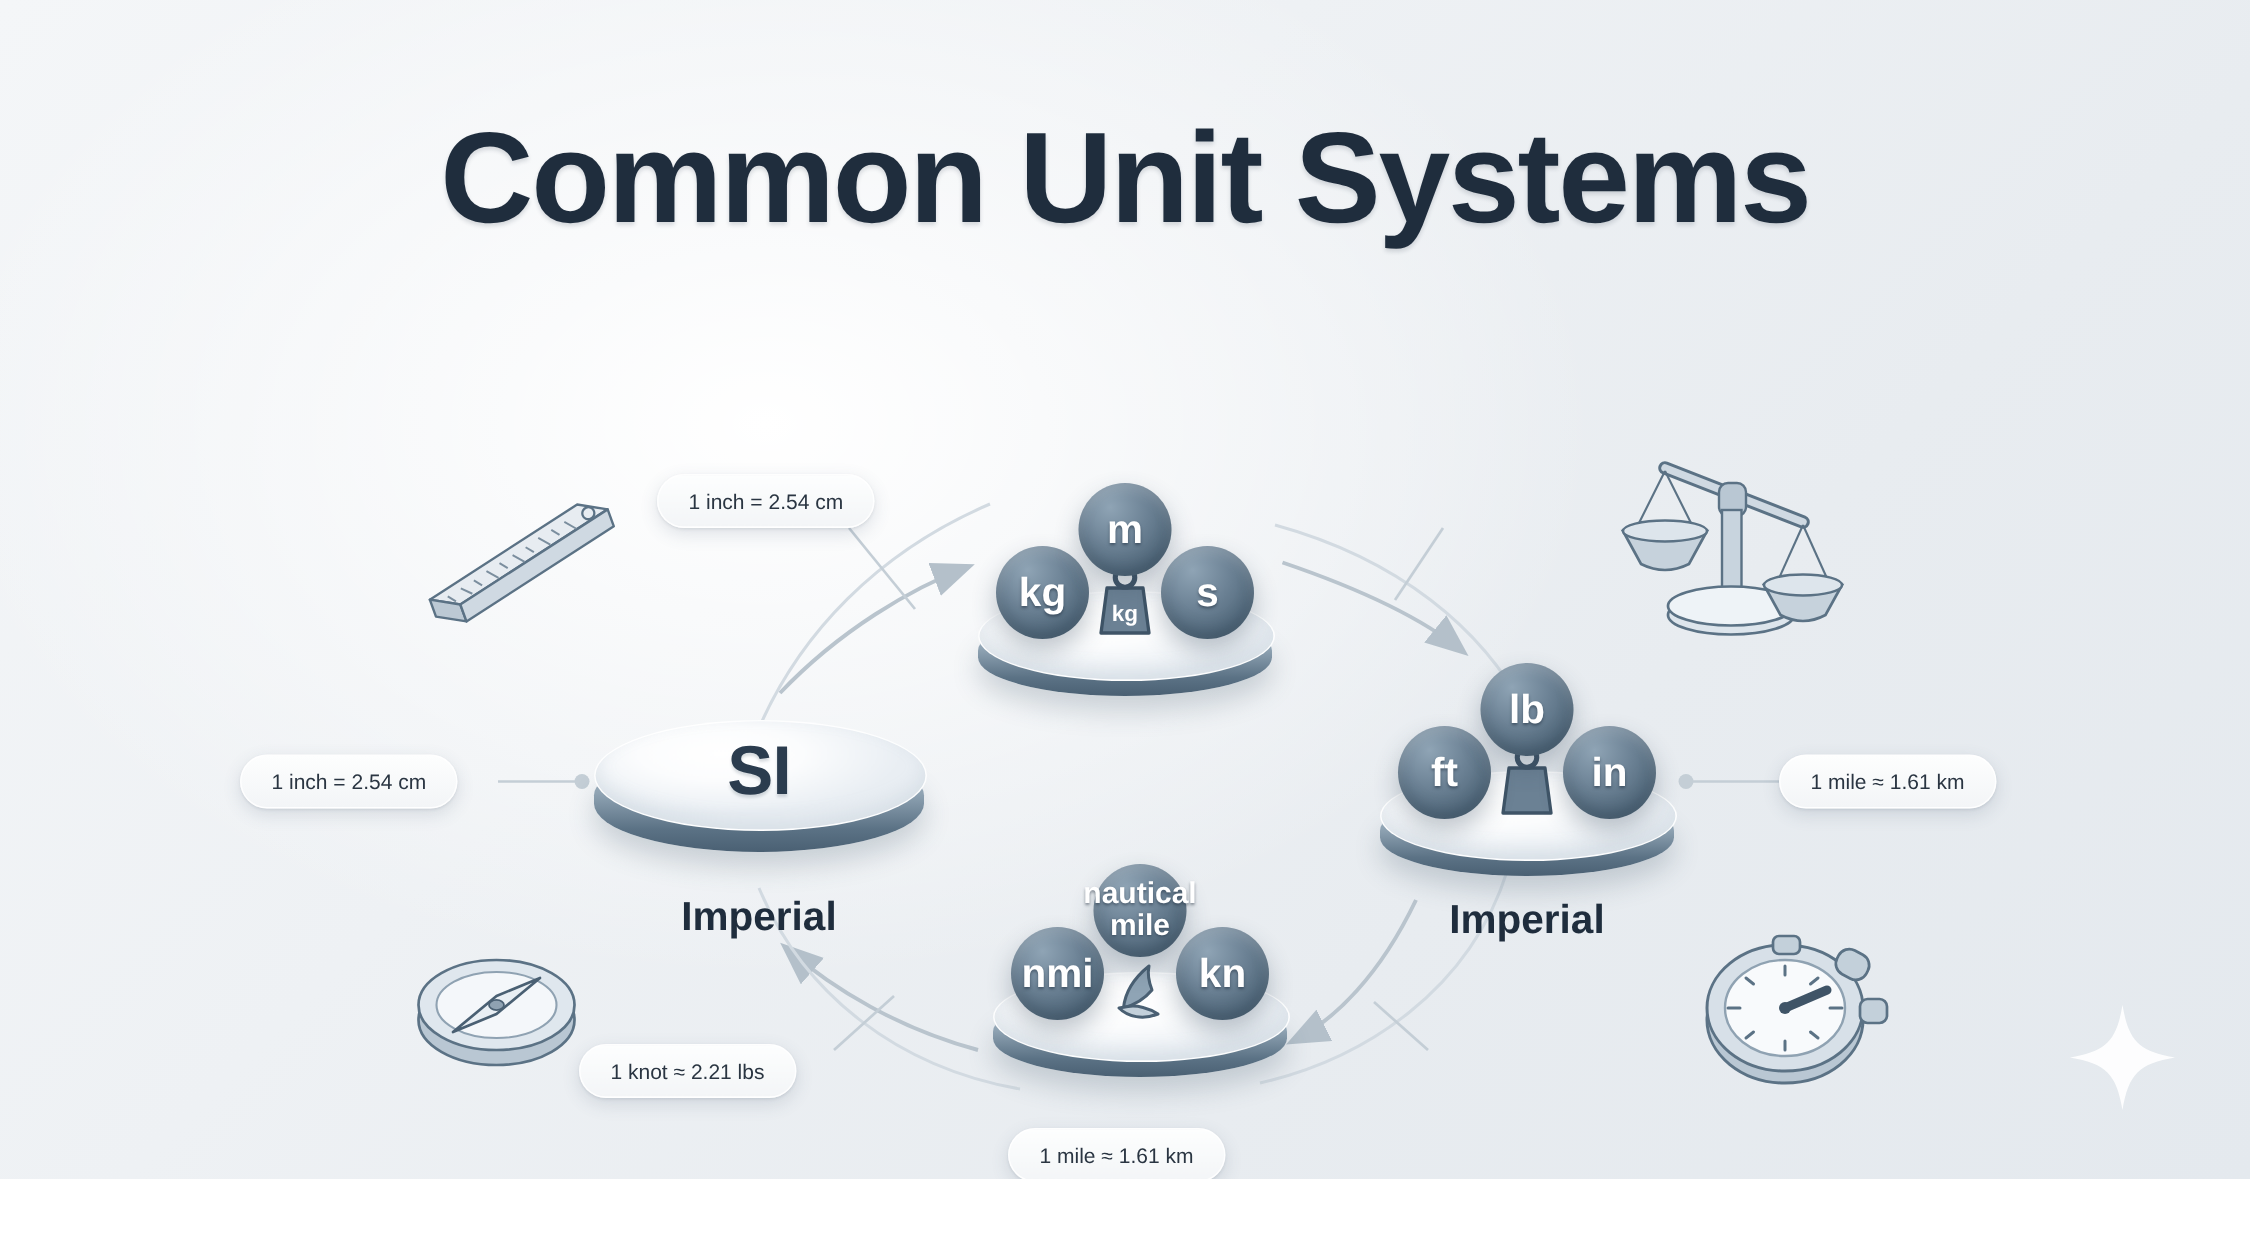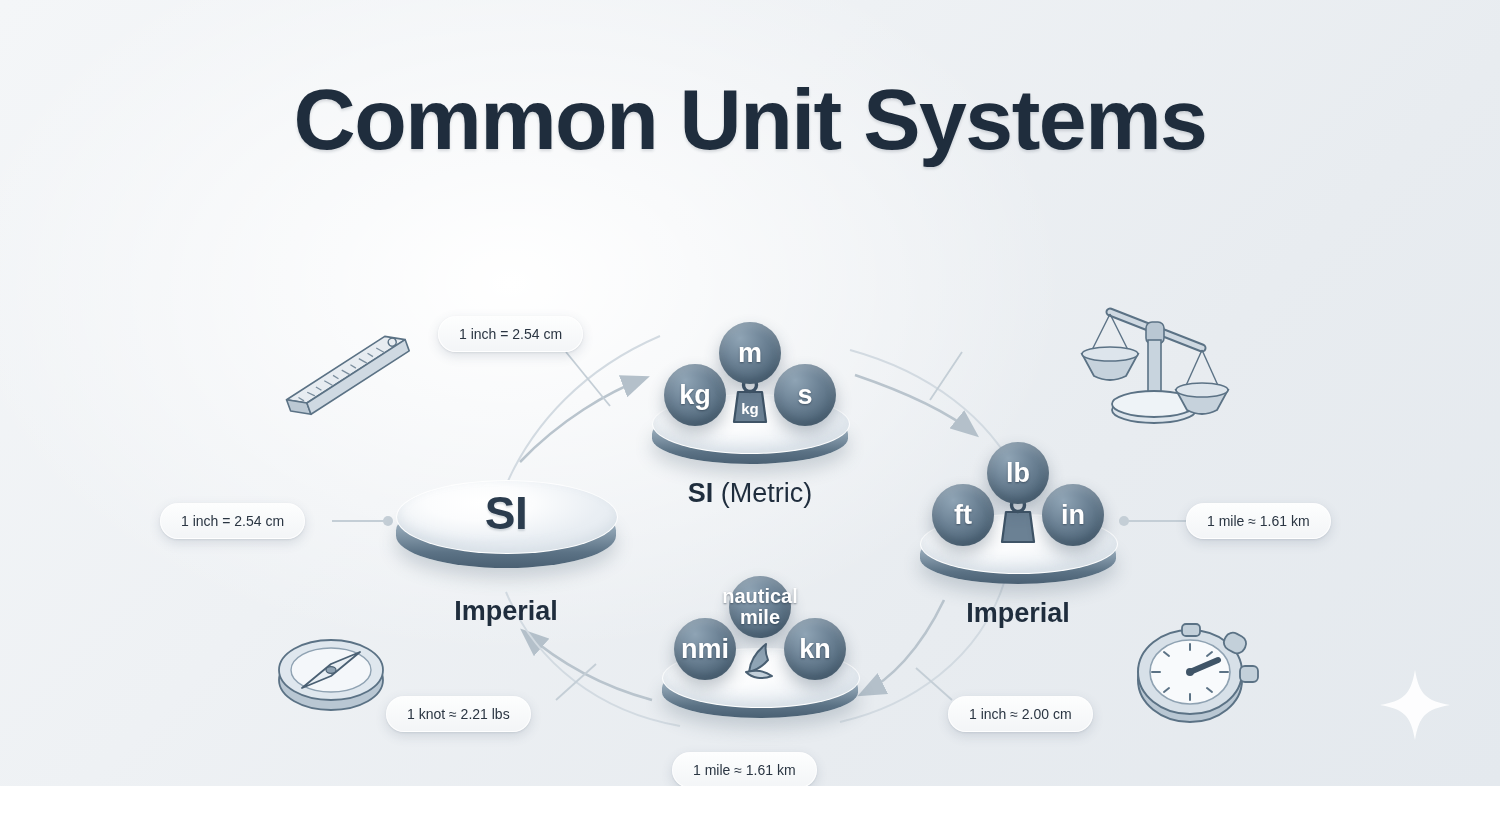--- a/index.html
+++ b/index.html
@@ -231,23 +231,20 @@
         <div class="disc-top"></div>
       </div>
       <svg class="node-icon" viewBox="0 0 60 60">
         <path d="M14 52 L18 22 L42 22 L46 52 Z" fill="#6b8194" stroke="#3f5467" stroke-width="2.2" stroke-linejoin="round"></path>
         <circle cx="30" cy="15" r="6.5" fill="none" stroke="#3f5467" stroke-width="3.4"></circle>
         <text x="30" y="44" text-anchor="middle" font-family="Liberation Sans, sans-serif" font-size="15" font-weight="700" fill="#ffffff">kg</text>
       </svg>
       <div class="bubble b-left">kg</div>
       <div class="bubble b-top">m</div>
       <div class="bubble b-right">s</div>
-      <div class="node-caption">
-        <b>SI</b><span class="light"> (Metric)</span>
-      </div>
     </div>
 
     <div class="node" style="left:898px; top:428px;">
       <div class="node-disc">
         <div class="disc-side"></div>
         <div class="disc-top"></div>
       </div>
       <svg class="node-icon" viewBox="0 0 60 60">
         <path d="M14 52 L18 22 L42 22 L46 52 Z" fill="#6b8194" stroke="#3f5467" stroke-width="2.2" stroke-linejoin="round"></path>
         <circle cx="30" cy="15" r="6.5" fill="none" stroke="#3f5467" stroke-width="3.4"></circle>
@@ -284,21 +281,20 @@
         <b>Imperial</b>
       </div>
     </div>
 
   </div>
 
   <div class="badge" style="left:438px; top:316px;">1 inch = 2.54 cm</div>
   <div class="badge" style="left:160px; top:503px;">1 inch = 2.54 cm</div>
   <div class="badge" style="left:1186px; top:503px;">1 mile ≈ 1.61 km</div>
   <div class="badge" style="left:386px; top:696px;">1 knot ≈ 2.21 lbs</div>
-  <div class="badge" style="left:948px; top:696px;">1 inch ≈ 2.00 cm</div>
   <div class="badge" style="left:672px; top:752px;">1 mile ≈ 1.61 km</div>
 
   <svg class="deco" style="left:268px; top:326px; width:156px; height:100px;" viewBox="0 0 156 100">
     <g transform="rotate(-20 78 50)">
       <path d="M14 52 L128 26 L146 36 L32 62 Z" fill="#e7ecf1" stroke="#5b7285" stroke-width="1.6" stroke-linejoin="round"></path>
       <path d="M14 52 L14 64 L32 74 L32 62 Z" fill="#bcc9d4" stroke="#5b7285" stroke-width="1.6" stroke-linejoin="round"></path>
       <path d="M32 62 L146 36 L146 48 L32 74 Z" fill="#cfd9e2" stroke="#5b7285" stroke-width="1.6" stroke-linejoin="round"></path>
       <circle cx="133" cy="34" r="4" fill="none" stroke="#5b7285" stroke-width="1.5"></circle>
       <g stroke="#7b8e9e" stroke-width="1.3">
         <path d="M26 54 L30 59"></path>

